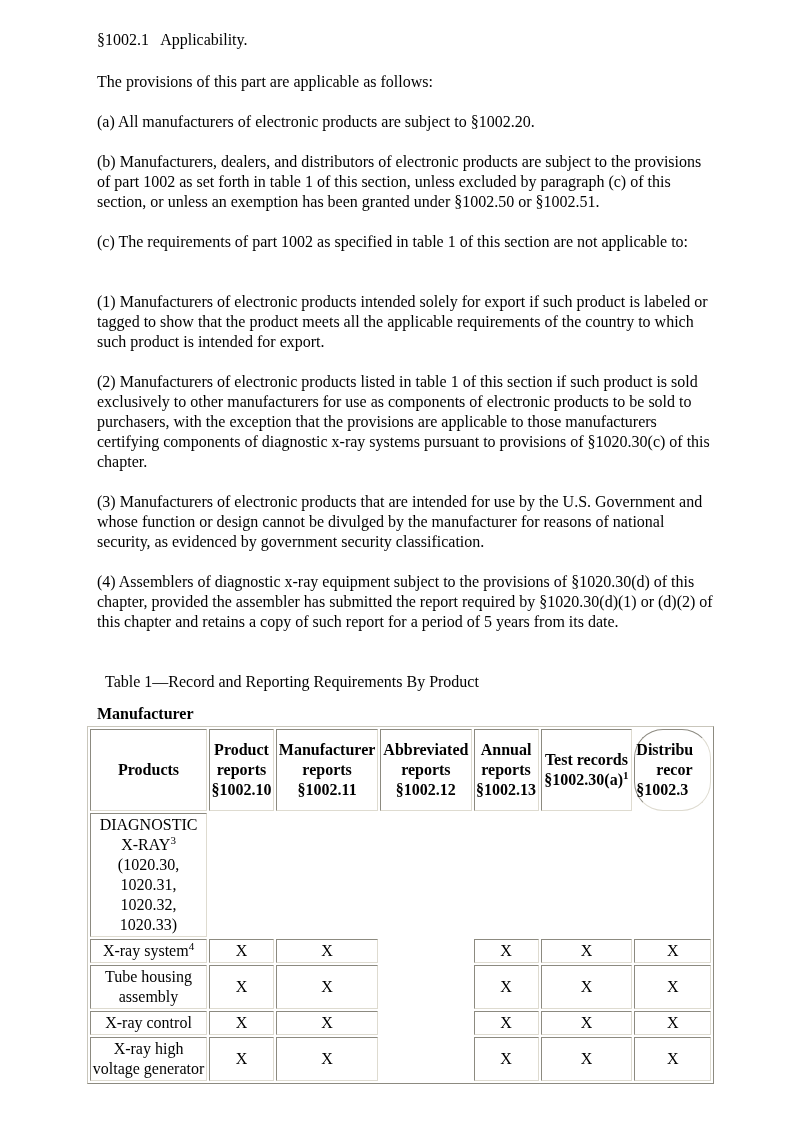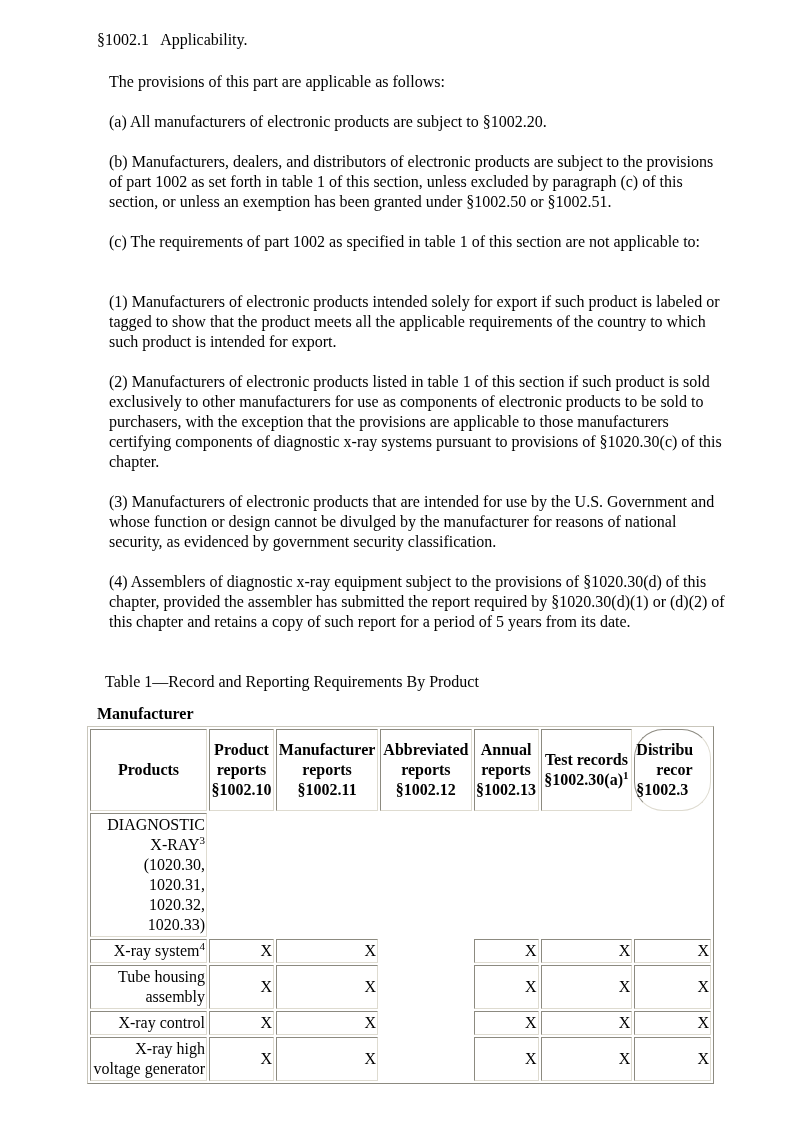--- a/index.html
+++ b/index.html
@@ -4,21 +4,21 @@
   <style>
     html, body { margin: 0; padding: 0; background: #ffffff; }
     body {
       width: 794px; height: 1123px; overflow: hidden; position: relative;
       font-family: "Liberation Serif", "DejaVu Serif", serif;
       font-size: 16px; color: #000;
     }
     .page { position: absolute; left: 89px; top: 0; width: 640px; }
     p { margin: 8px; line-height: 20px; }
     .heading { position: absolute; top: 22px; left: 0; white-space: pre; }
-    .para { position: absolute; left: 12px; width: 620px; }
+    .para { position: absolute; left: 0; width: 620px; }
     .caption { position: absolute; top: 664px; left: 8px; }
     .mfr { position: absolute; top: 696px; left: 0; width: 662px; text-align: left; font-weight: bold; }
 
     .table-clip {
       position: absolute; left: 87px; top: 726px;
       width: 627px; height: 384px; overflow: hidden;
     }
     table.req {
       border-collapse: separate; border-spacing: 2px;
       border-top: 1px solid #c9c6bb; border-left: 1px solid #c9c6bb;
@@ -28,21 +28,21 @@
       font-size: 16px;
     }
     table.req th, table.req td {
       border-top: 1px solid #8c8a80; border-left: 1px solid #8c8a80;
       border-right: 1px solid #dedbd0; border-bottom: 1px solid #dedbd0;
       padding: 1px 1px;
       line-height: 20px;
       vertical-align: middle;
     }
     table.req th { font-weight: bold; text-align: center; height: 78px; }
-    table.req td { text-align: right; }
+    table.req td { text-align: center; }
     .c0 { width: 130px; }
     .c1 { width: 62px; }
     .c2 { width: 100px; }
     .c3 { width: 90px; }
     .c4 { width: 62px; }
     .c5 { width: 92px; }
     .c6 { width: 90px; border-radius: 29px; }
     .group td.prod { vertical-align: top; height: 80px; }
     sup { font-size: 11px; line-height: 0; vertical-align: 6px; }
   </style>

